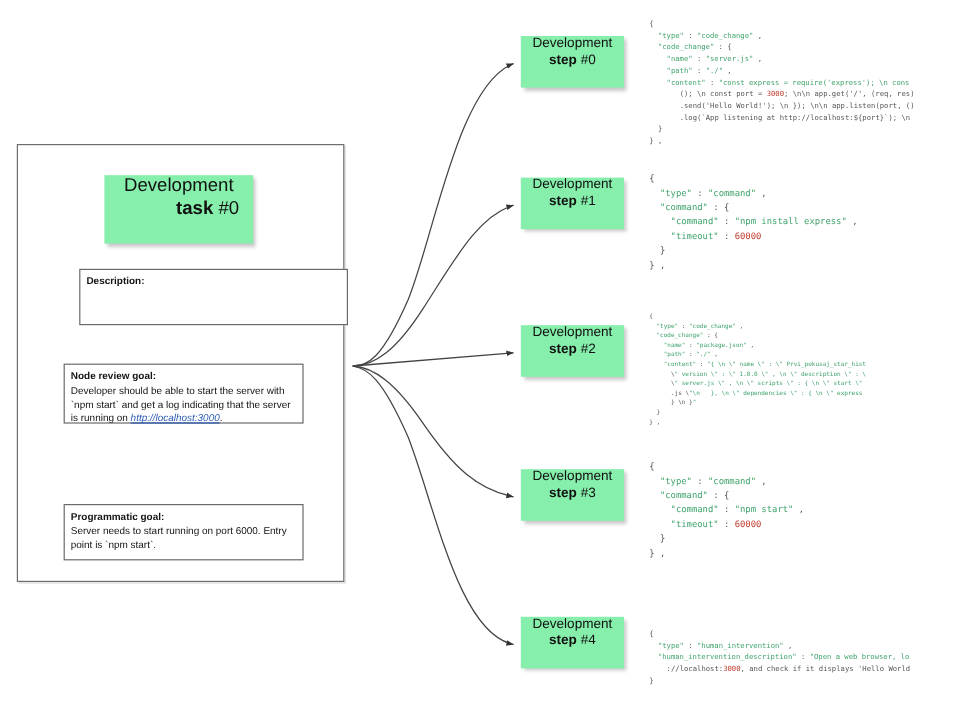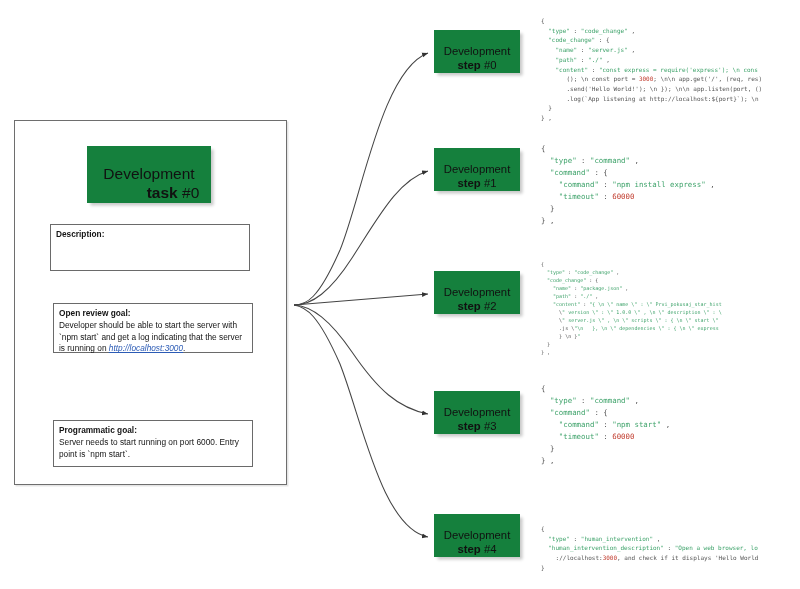--- a/index.html
+++ b/index.html
@@ -41,27 +41,27 @@
     height: 365px;
     border: 1.4px solid #6e6e6e;
     background: #ffffff;
     box-sizing: border-box;
     box-shadow: 1.5px 1.5px 0 rgba(0,0,0,0.10);
   }
 
   
   .sticky {
     position: absolute;
-    background: #15803d;
+    background: #86efac;
     box-shadow: 2.5px 2.5px 3px rgba(0,0,0,0.22);
     box-sizing: border-box;
     display: flex;
     flex-direction: column;
     align-items: center;
-    justify-content: flex-end;
+    justify-content: flex-start;
     line-height: 1.22;
     color: #111111;
   }
   .sticky .l1 { font-weight: 400; }
   .sticky .l2 { font-weight: 400; }
   .sticky .l2 b { font-weight: 700; }
 
   .sticky-task {
     left: 87px;
     top: 146px;
@@ -93,21 +93,21 @@
   .goalbox .title {
     font-weight: 700;
     display: block;
   }
   .goalbox a {
     color: #2b5bb5;
     text-decoration: underline;
     font-style: italic;
   }
 
-  .box-description      { left: 50px; top: 224px; width: 200px; height: 47px; }
+  .box-description      { left: 66px; top: 224px; width: 224px; height: 47px; }
   .box-user-review-goal { left: 53px; top: 303px; width: 200px; height: 50px; }
   .box-programmatic     { left: 53px; top: 381px; width: 200px; height: 47px; margin-top: 39px; }
 
   
   .codeblock {
     position: absolute;
     left: 541px;
     width: 262px;
     font-family: "DejaVu Sans Mono", "Liberation Mono", monospace;
     white-space: pre;
@@ -149,21 +149,21 @@
   <div class="sticky sticky-task">
     <div class="l1">Development</div>
     <div class="l2"><b>task</b><span> #0</span></div>
   </div>
 
   <div class="goalbox box-description">
     <span class="title">Description:</span>
   </div>
 
   <div class="goalbox box-user-review-goal">
-    <span class="title">Open review goal:</span>
+    <span class="title">Node review goal:</span>
     <span>Developer should be able to start the server with `npm start` and get a log indicating that the server is running on </span><a href="#">http://localhost:3000</a><span>.</span>
   </div>
 
   <div class="goalbox box-programmatic">
     <span class="title">Programmatic goal:</span>
     <span>Server needs to start running on port 6000. Entry point is `npm start`.</span>
   </div>
 
   <div class="sticky sticky-step" style="top:30px;">
     <div class="l1">Development</div>

